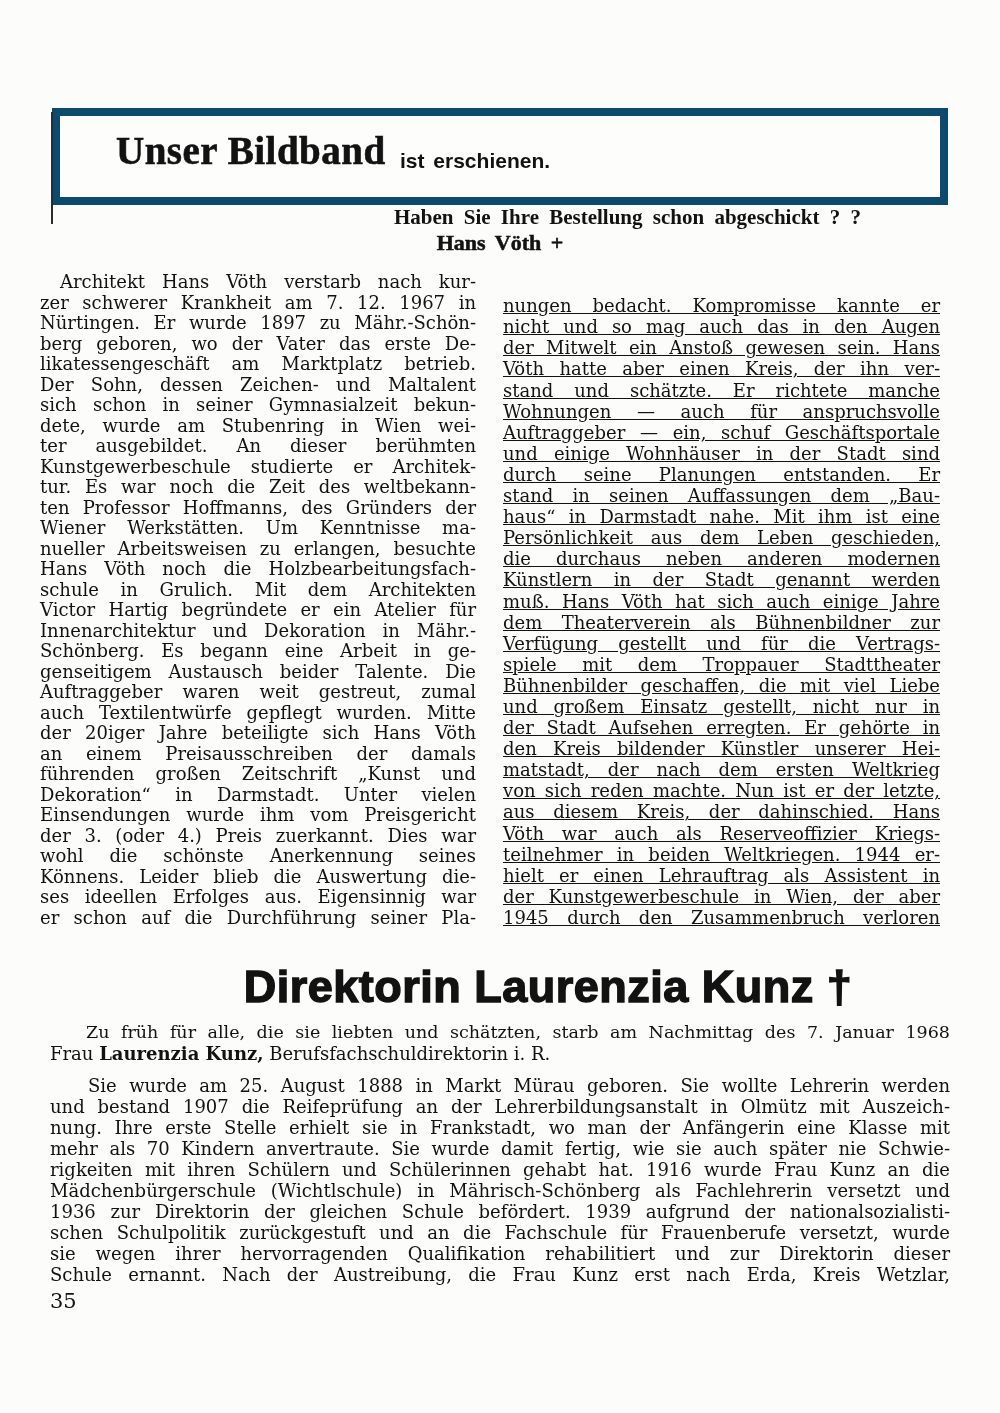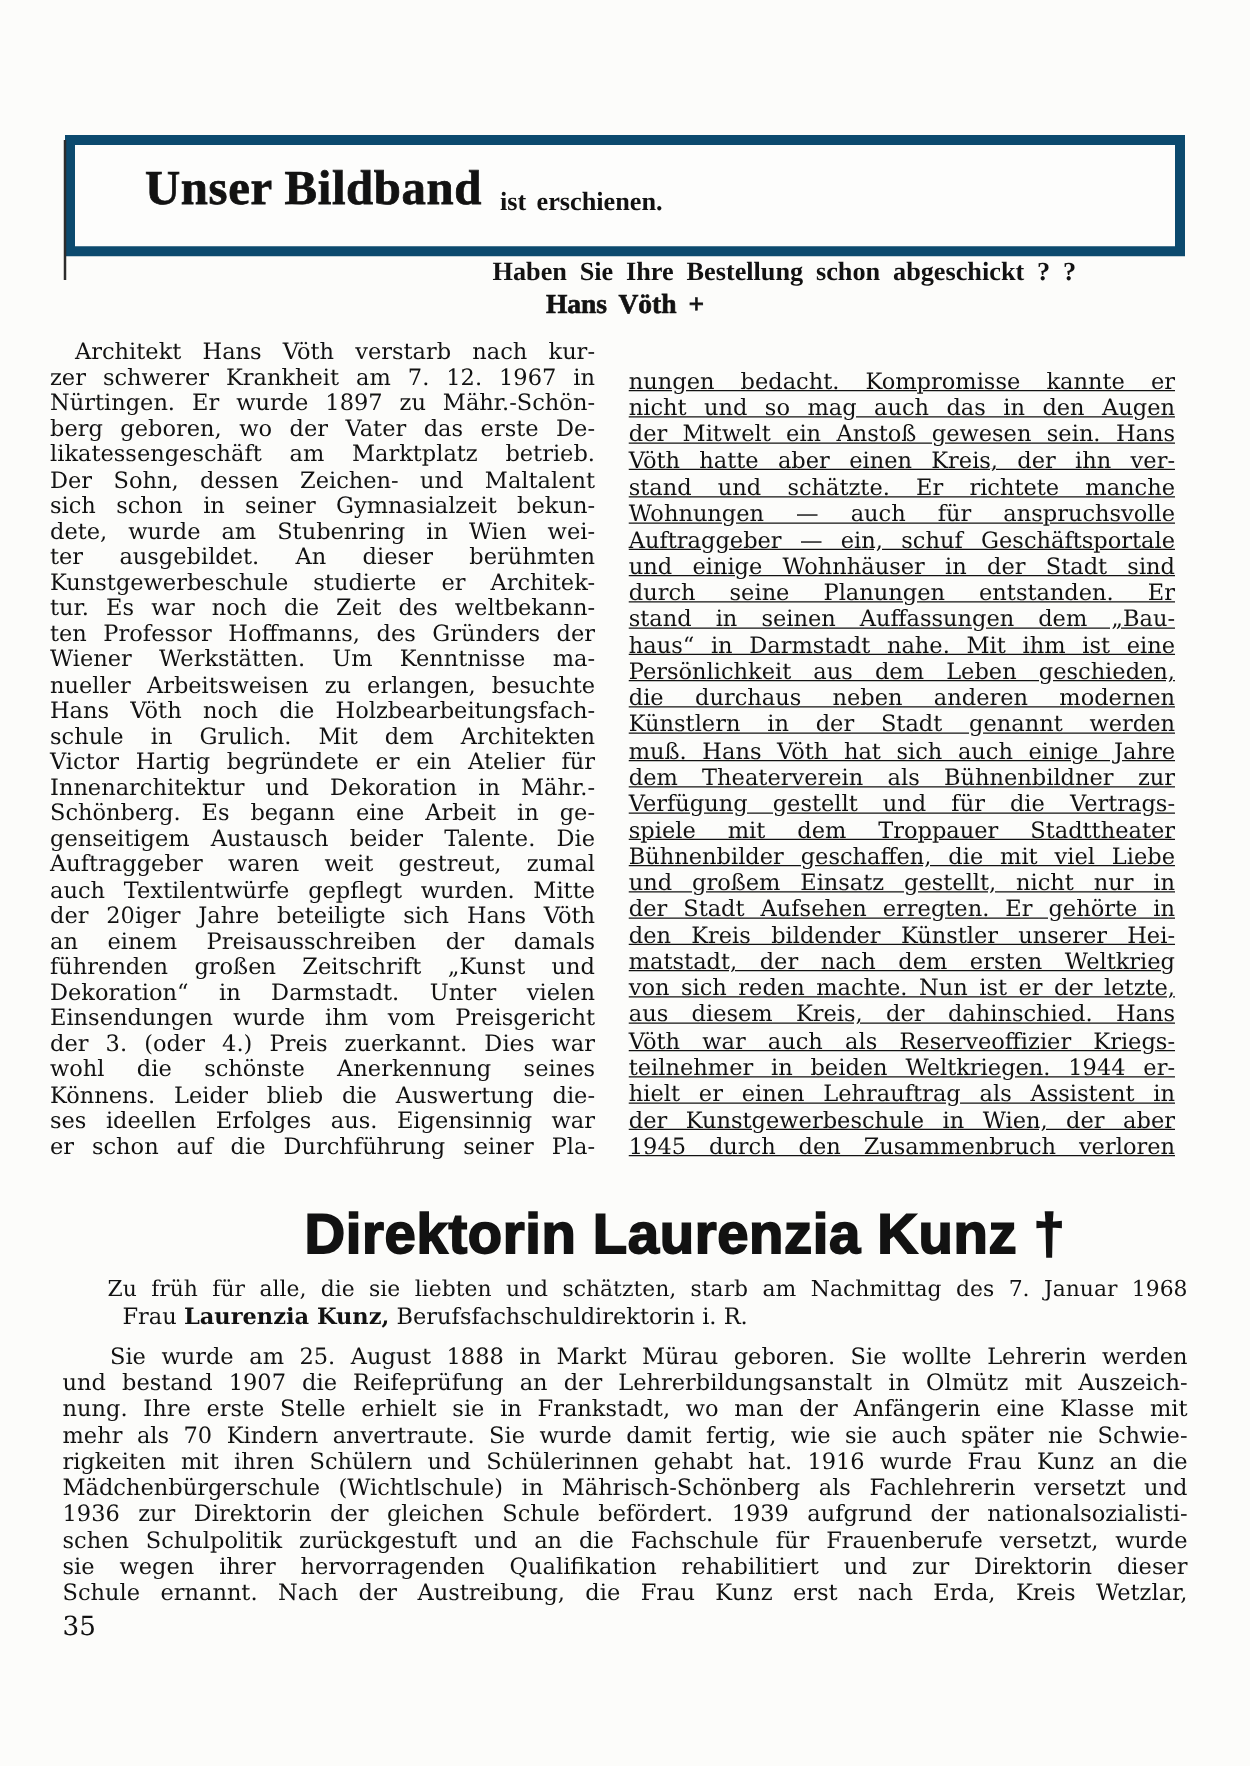--- a/index.html
+++ b/index.html
@@ -39,21 +39,21 @@
     font-weight: bold;
     font-size: 39px;
     line-height: 42px;
     letter-spacing: 0.5px;
     -webkit-text-stroke: 0.6px currentColor;
     white-space: nowrap;
   }
   .banner-sub {
     position: absolute;
     left: 340px; top: 33px;
-    font-family: Liberation Serif, serif;
+    font-family: Liberation Sans, sans-serif;
     font-weight: bold;
     font-size: 21px;
     line-height: 24px;
     word-spacing: 3px;
     white-space: nowrap;
   }
   .banner-q {
     position: absolute;
     left: 334px; top: 61px;
     font-family: "Liberation Serif", serif;
@@ -125,21 +125,21 @@
     width: 900px;
     font-size: 18px;
     line-height: 22px;
   }
   .kunz-intro-l1 {
     font-size: 17.5px;
     text-indent: 36px;
     text-align: justify;
     text-align-last: justify;
   }
-  .kunz-intro-l2 { text-align: left; margin-left: 48px; }
+  .kunz-intro-l2 { text-align: left; }
   .kunz-intro-l2 b { font-weight: bold; }
   .kunz-body {
     position: absolute;
     left: 50px; top: 1075px;
     width: 900px;
     font-size: 18px;
     line-height: 21px;
     text-indent: 38px;
     text-align: justify;
     text-align-last: justify;

